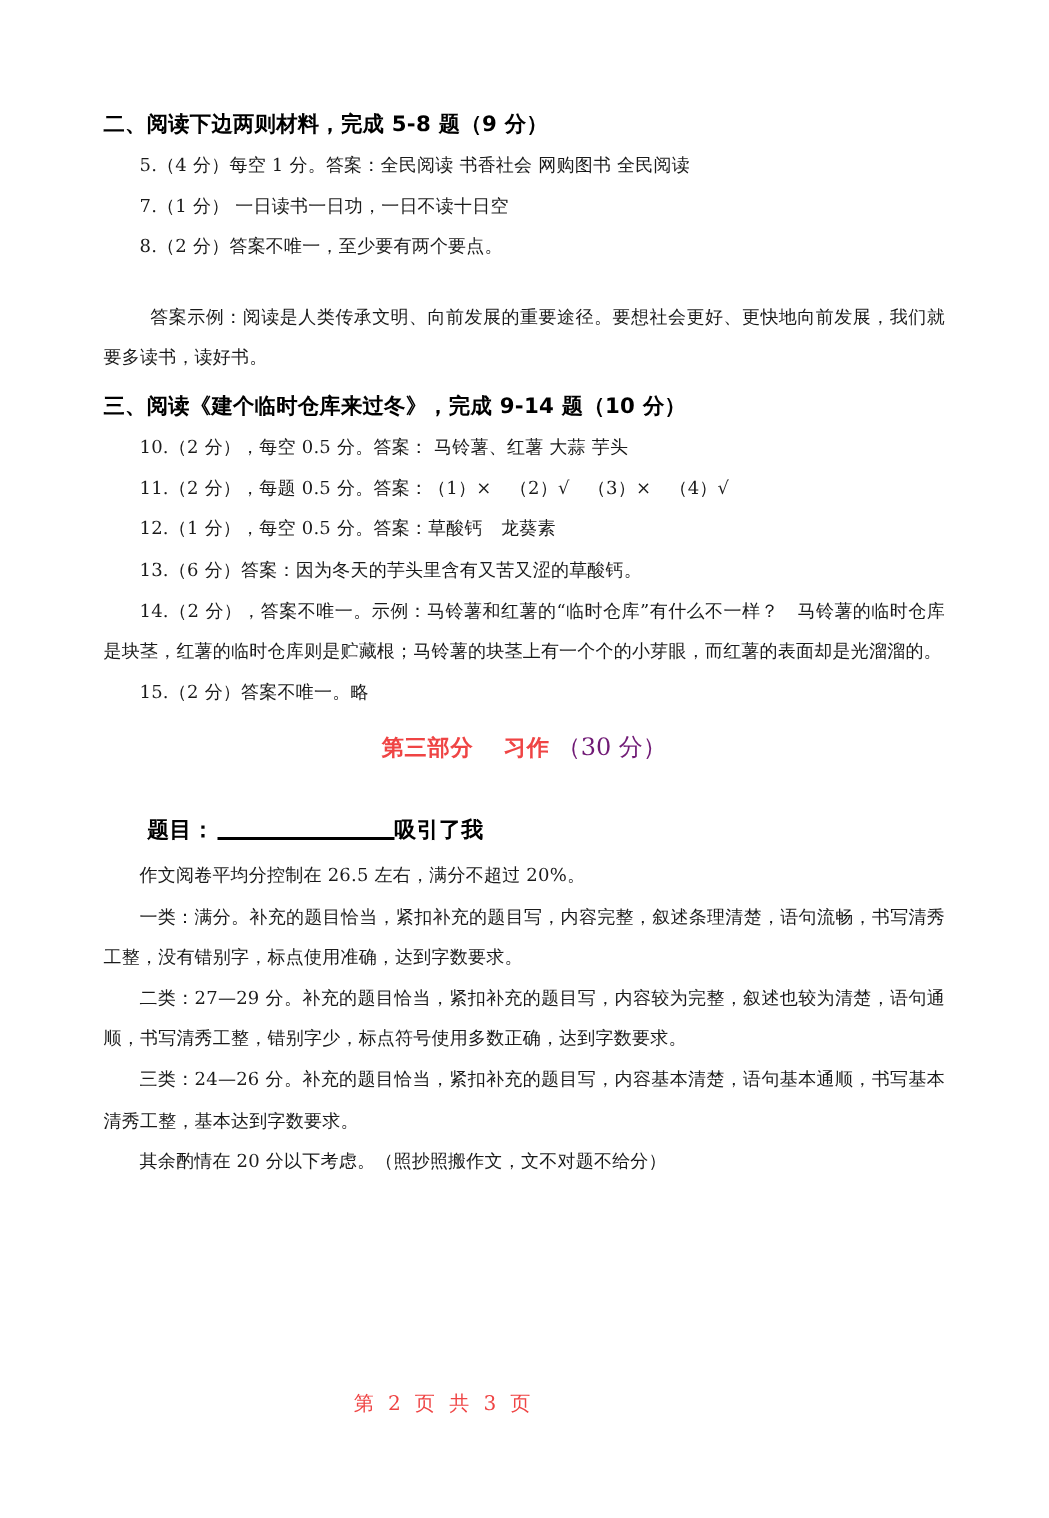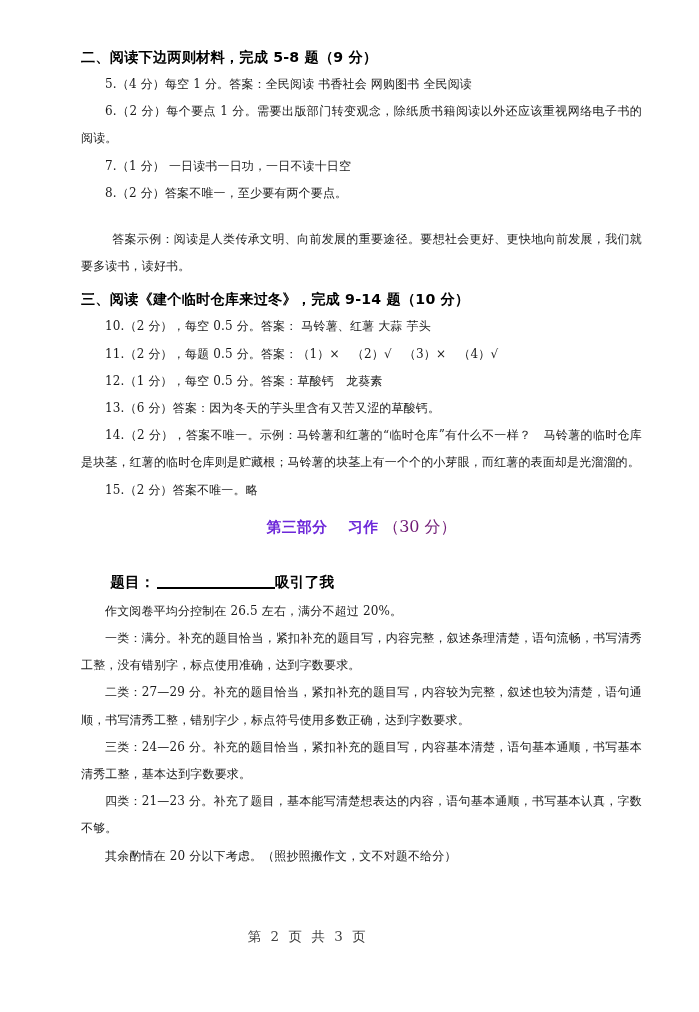--- a/index.html
+++ b/index.html
@@ -13,27 +13,27 @@
     height: 1012px;
     position: relative;
     overflow: hidden;
     font-family: "DejaVu Serif", serif;
     color: #1a1a1a;
     -webkit-font-smoothing: antialiased;
   }
 
   .page {
     position: absolute;
-    left: 12px;
+    left: 0;
     top: 0;
     width: 592px;
     height: 1012px;
     background: #ffffff;
     box-sizing: border-box;
-    padding: 44px 69px 0 69px;
+    padding: 70px 69px 0 69px;
   }
 
   .content {
     width: 561px;
   }
 
   
   .sec-heading {
     font-family: "DejaVu Sans", "Liberation Sans", sans-serif;
     font-weight: bold;
@@ -69,21 +69,21 @@
     text-align: center;
     margin: 9px 0 2px 0;
     font-size: 14.6px;
     line-height: 28px;
   }
   .part-title .pt-strong {
     font-family: "DejaVu Sans", "Liberation Sans", sans-serif;
     font-weight: bold;
     font-size: 14.8px;
     letter-spacing: 0.5px;
-    color: #6d28d9;
+    color: #ef4444;
   }
   .part-title .pt-gap {
     display: inline-block;
     width: 11px;
   }
   .part-title .pt-score {
     font-family: "DejaVu Serif", serif;
     font-weight: normal;
     font-size: 16px;
     color: #701a75;
@@ -112,35 +112,34 @@
   
   .page-footer {
     position: absolute;
     left: 0;
     right: 0;
     top: 927px;
     text-align: center;
     font-size: 13.4px;
     line-height: 20px;
     letter-spacing: 2.6px;
-    color: #404040;
+    color: #ef4444;
     font-family: "DejaVu Serif", serif;
   }
 </style>
 </head>
 <body>
 
 <div class="page">
   <div class="content">
 
     <h2 class="sec-heading">二、阅读下边两则材料，完成 5-8 题（9 分）</h2>
 
     <p class="body-line">5.（4 分）每空 1 分。答案：全民阅读 书香社会 网购图书 全民阅读</p>
 
-    <p class="body-line">6.（2 分）每个要点 1 分。需要出版部门转变观念，除纸质书籍阅读以外还应该重视网络电子书的阅读。</p>
 
     <p class="body-line">7.（1 分） 一日读书一日功，一日不读十日空</p>
 
     <p class="body-line">8.（2 分）答案不唯一，至少要有两个要点。</p>
 
     <p class="body-line indent3">答案示例：阅读是人类传承文明、向前发展的重要途径。要想社会更好、更快地向前发展，我们就要多读书，读好书。</p>
 
     <h2 class="sec-heading second">三、阅读《建个临时仓库来过冬》，完成 9-14 题（10 分）</h2>
 
     <p class="body-line">10.（2 分），每空 0.5 分。答案： 马铃薯、红薯 大蒜 芋头</p>
@@ -167,20 +166,19 @@
     </div>
 
     <p class="body-line">作文阅卷平均分控制在 26.5 左右，满分不超过 20%。</p>
 
     <p class="body-line">一类：满分。补充的题目恰当，紧扣补充的题目写，内容完整，叙述条理清楚，语句流畅，书写清秀工整，没有错别字，标点使用准确，达到字数要求。</p>
 
     <p class="body-line">二类：27—29 分。补充的题目恰当，紧扣补充的题目写，内容较为完整，叙述也较为清楚，语句通顺，书写清秀工整，错别字少，标点符号使用多数正确，达到字数要求。</p>
 
     <p class="body-line">三类：24—26 分。补充的题目恰当，紧扣补充的题目写，内容基本清楚，语句基本通顺，书写基本清秀工整，基本达到字数要求。</p>
 
-    <p class="body-line">四类：21—23 分。补充了题目，基本能写清楚想表达的内容，语句基本通顺，书写基本认真，字数不够。</p>
 
     <p class="body-line">其余酌情在 20 分以下考虑。（照抄照搬作文，文不对题不给分）</p>
 
   </div>
 
   <div class="page-footer">第 2 页 共 3 页</div>
 </div>
 
 </body></html>

